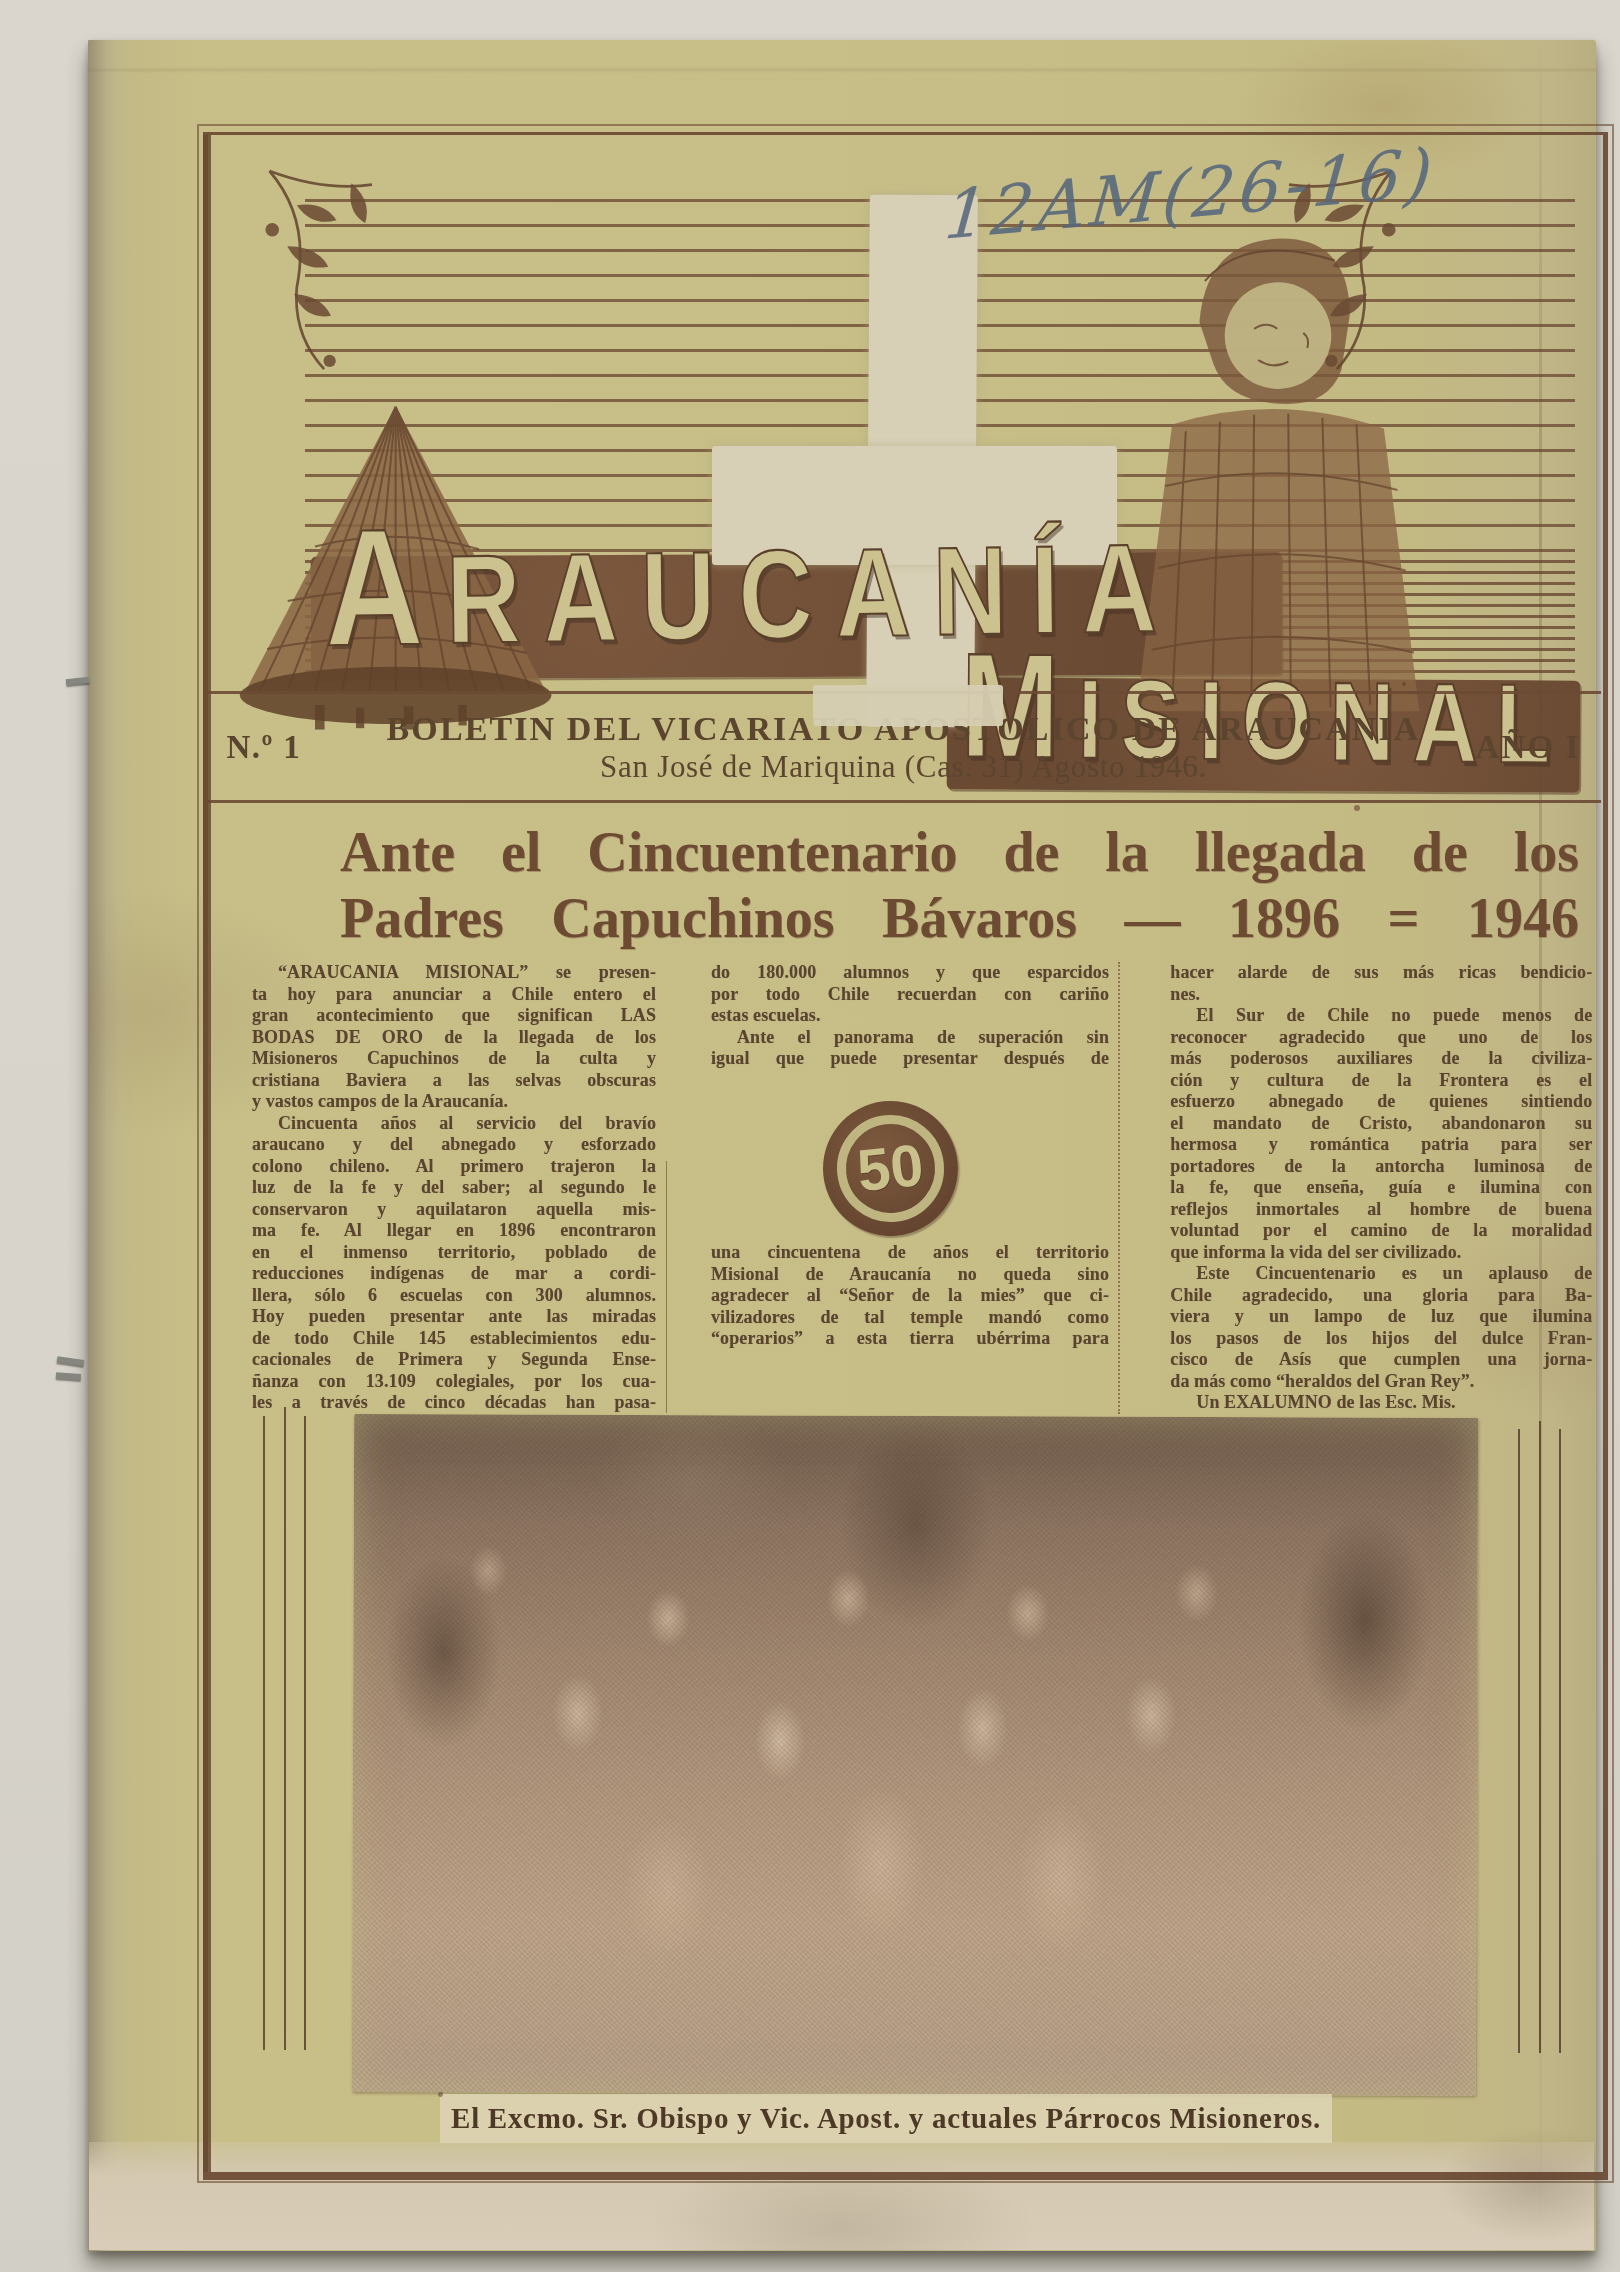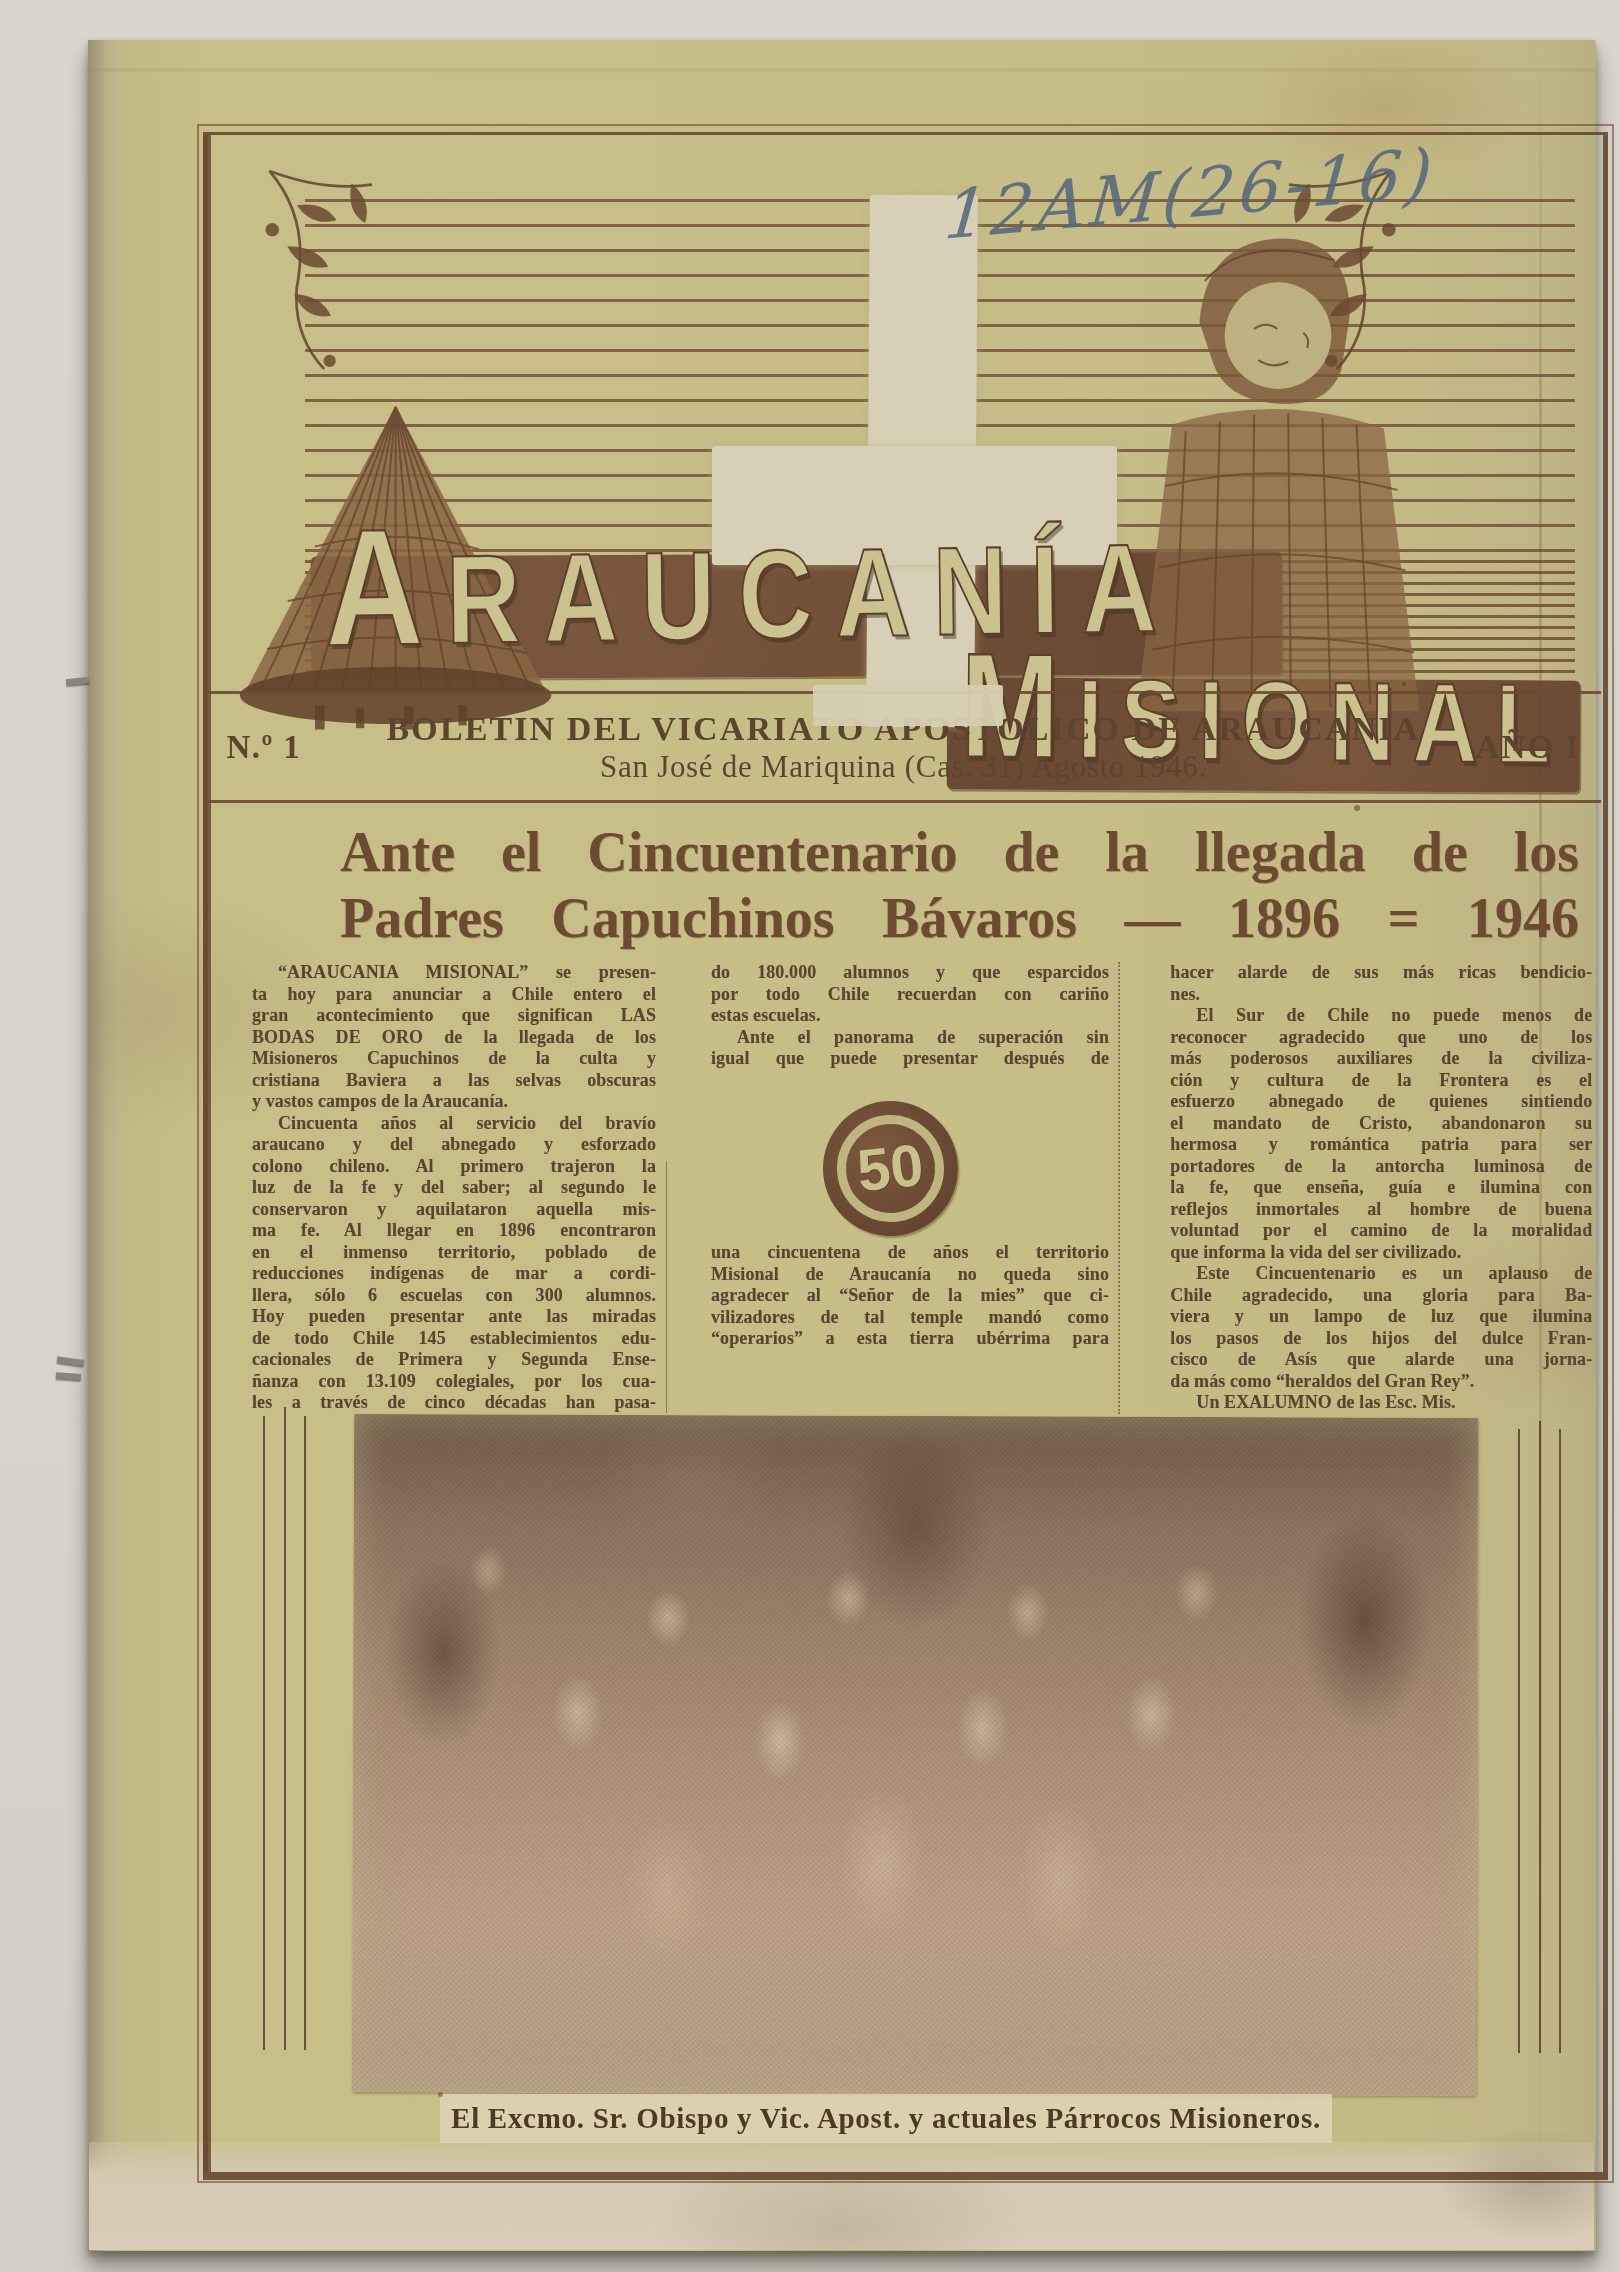--- a/index.html
+++ b/index.html
@@ -299,21 +299,21 @@
         <div class="jline">hermosa y romántica patria para ser</div>
         <div class="jline">portadores de la antorcha luminosa de</div>
         <div class="jline">la fe, que enseña, guía e ilumina con</div>
         <div class="jline">reflejos inmortales al hombre de buena</div>
         <div class="jline">voluntad por el camino de la moralidad</div>
         <div class="jline last">que informa la vida del ser civilizado.</div>
         <div class="jline ind">Este Cincuentenario es un aplauso de</div>
         <div class="jline">Chile agradecido, una gloria para Ba-</div>
         <div class="jline">viera y un lampo de luz que ilumina</div>
         <div class="jline">los pasos de los hijos del dulce Fran-</div>
-        <div class="jline">cisco de Asís que alarde una jorna-</div>
+        <div class="jline">cisco de Asís que cumplen una jorna-</div>
         <div class="jline last">da más como “heraldos del Gran Rey”.</div>
         <div class="jline ind last">Un EXALUMNO de las Esc. Mis.</div>
       </div>
     <div class="divider"></div>
 
     <div class="photo"></div>
     <div class="caption-strip">
       <span>El Excmo. Sr. Obispo y Vic. Apost. y actuales Párrocos Misioneros.</span>
     </div>
 

